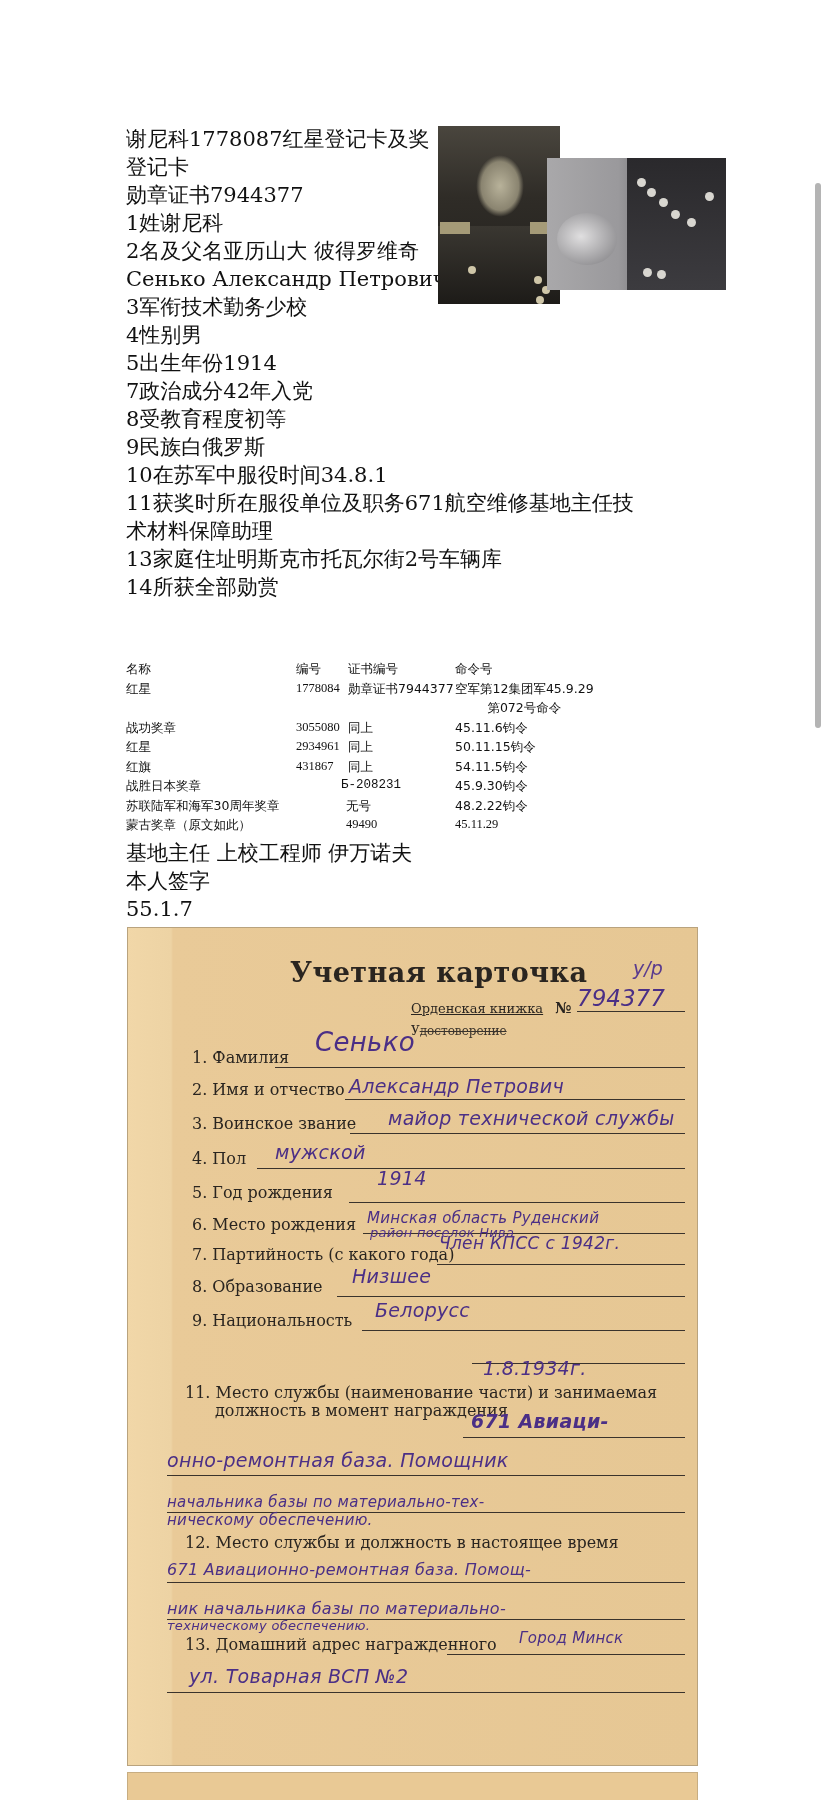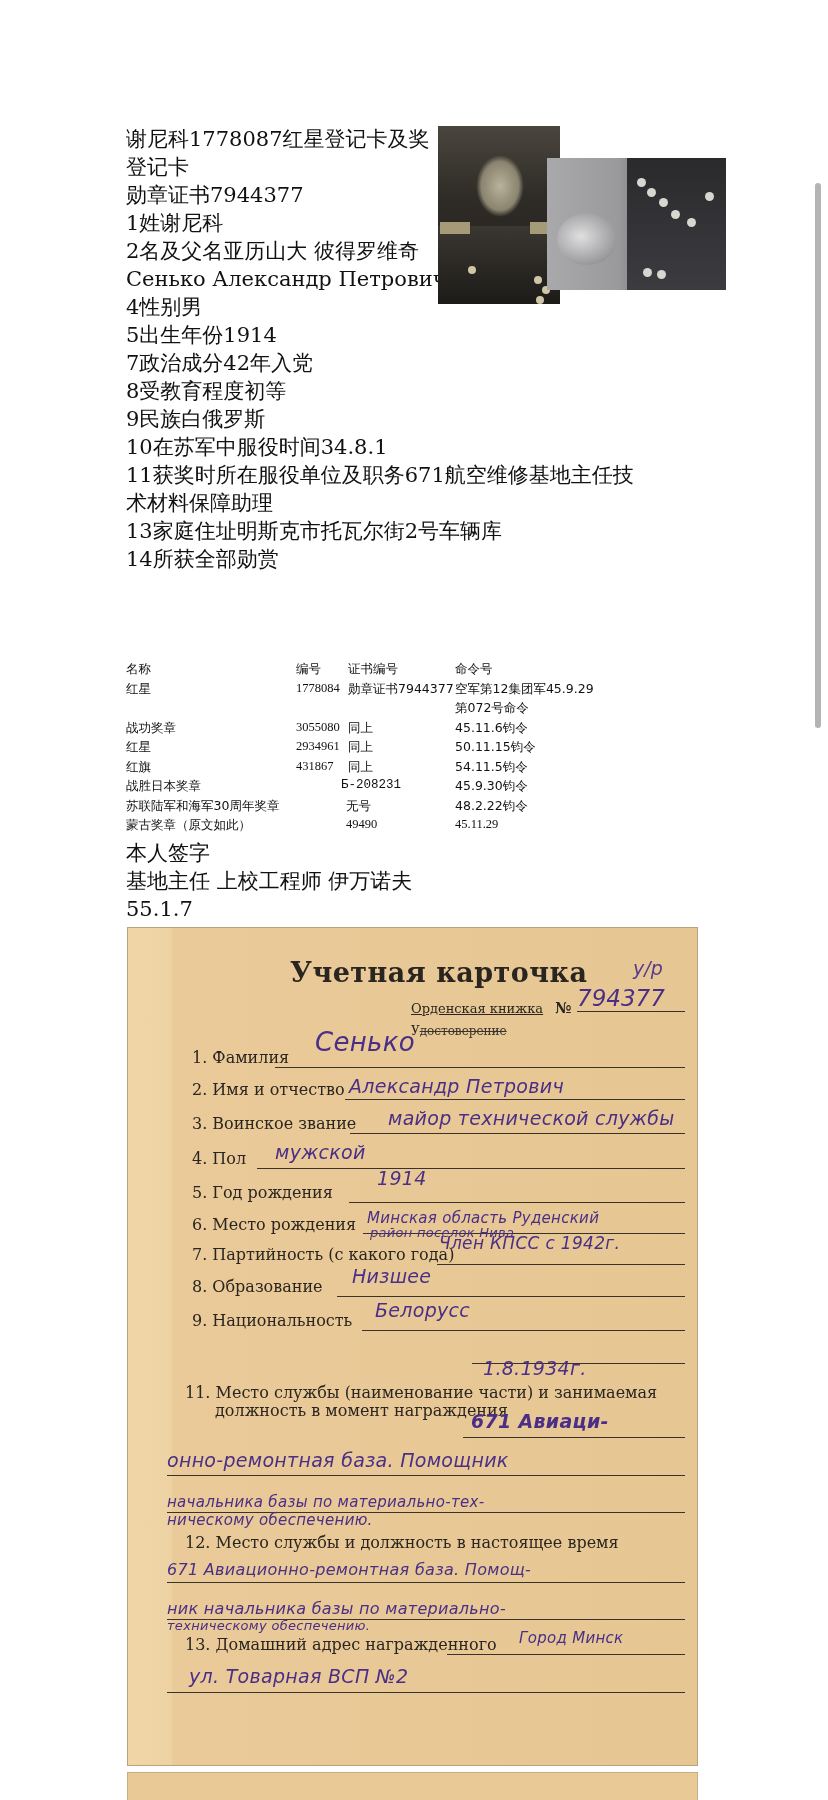--- a/index.html
+++ b/index.html
@@ -8,21 +8,21 @@
   .txt { position:absolute; left:126px; font-size:21px; line-height:28px; white-space:nowrap; }
   .lines .ln { display:block; height:28px; }
   .awards { position:absolute; left:126px; top:659px; font-size:12.5px; line-height:19.5px; font-family:"DejaVu Sans","Liberation Sans",sans-serif; }
   .awards .row { position:relative; height:19.5px; }
   .awards .row.tall { height:39px; }
   .awards .c { position:absolute; top:0; white-space:nowrap; }
   .awards .c0 { left:0; }
   .awards .c1 { left:170px; font-family:"Liberation Serif","DejaVu Serif",serif; }
   .awards .c2 { left:222px; }
   .awards .c3 { left:329px; }
-  .awards .c3 .sub { display:block; }
+  .awards .c3 .sub { display:block;text-align:center; }
   .sig { position:absolute; left:126px; top:839px; font-size:21px; line-height:28px; white-space:nowrap; }
   .photo { position:absolute; overflow:hidden; }
   .photo1 { left:438px; top:126px; width:122px; height:178px;
      background:
        radial-gradient(ellipse 34px 44px at 62px 60px, #b8b29a 0%, #8a8470 55%, transparent 70%),
        linear-gradient(180deg, #4a463e 0%, #2f2c27 40%, #22201c 100%); }
   .photo1 .shoulder { position:absolute; left:0; top:100px; width:122px; height:78px;
      background:linear-gradient(180deg,#3a3731,#1d1b18); }
   .photo1 .epl { position:absolute; top:96px; width:30px; height:12px; background:#a59b78; }
   .photo1 .medal { position:absolute; width:8px; height:8px; border-radius:50%; background:#cfc6a8; }
@@ -54,20 +54,21 @@
 </head>
 <body>
 
 <div class="txt lines" style="top:125px;">
   <span class="ln">谢尼科1778087红星登记卡及奖</span>
   <span class="ln">登记卡</span>
   <span class="ln">勋章证书7944377</span>
   <span class="ln">1姓谢尼科</span>
   <span class="ln">2名及父名亚历山大 彼得罗维奇</span>
   <span class="ln">Сенько Александр Петрович</span>
+  <span class="ln">3军衔技术勤务少校</span>
   <span class="ln">4性别男</span>
   <span class="ln">5出生年份1914</span>
   <span class="ln">7政治成分42年入党</span>
   <span class="ln">8受教育程度初等</span>
   <span class="ln">9民族白俄罗斯</span>
   <span class="ln">10在苏军中服役时间34.8.1</span>
   <span class="ln">11获奖时所在服役单位及职务671航空维修基地主任技</span>
   <span class="ln">术材料保障助理</span>
   <span class="ln">13家庭住址明斯克市托瓦尔街2号车辆库</span>
   <span class="ln">14所获全部勋赏</span>
@@ -140,22 +141,22 @@
     <span class="c c3">48.2.22钧令</span>
   </div>
   <div class="row">
     <span class="c c0">蒙古奖章（原文如此）</span>
     <span class="c c2" style="left:220px;font-family:'Liberation Serif','DejaVu Serif',serif;">49490</span>
     <span class="c c3" style="font-family:'Liberation Serif','DejaVu Serif',serif;">45.11.29</span>
   </div>
 </div>
 
 <div class="sig lines">
+  <span class="ln">基地主任 上校工程师 伊万诺夫</span>
   <span class="ln">本人签字</span>
-  <span class="ln">基地主任 上校工程师 伊万诺夫</span>
   <span class="ln">55.1.7</span>
 </div>
 
 <div class="card">
   <div class="title">Учетная карточка</div>
   <div class="corner">y/p</div>
   <div class="orderbook">Орденская книжка</div>
   <div class="no">№</div>
   <div class="nov">794377</div>
   <div class="udost"><span>У</span><s>достоверение</s></div>

